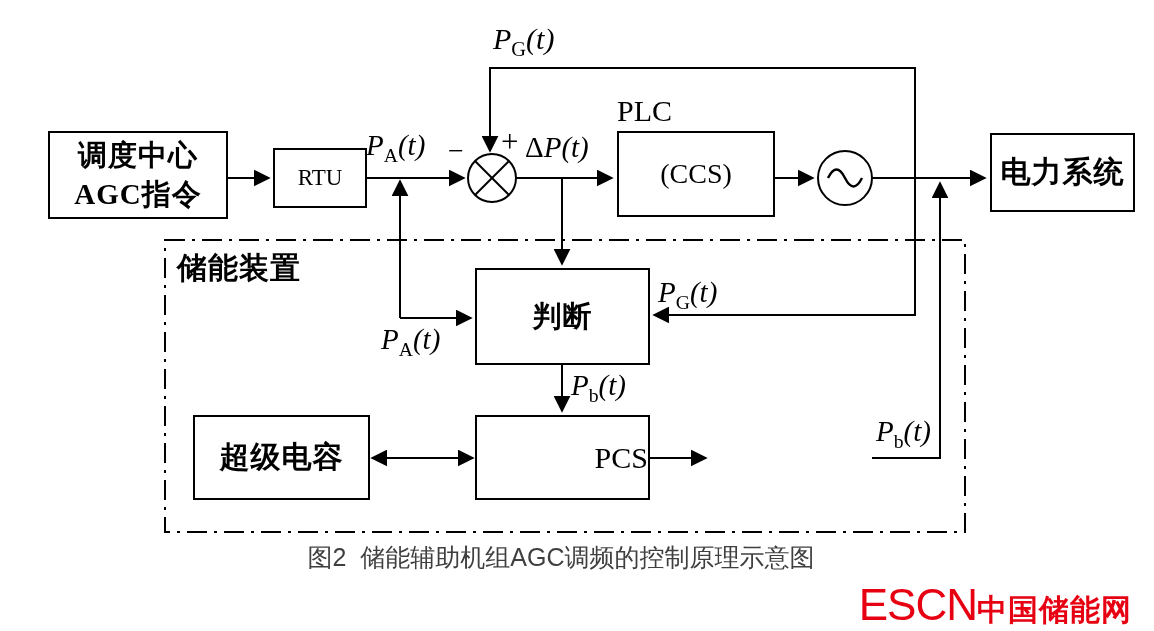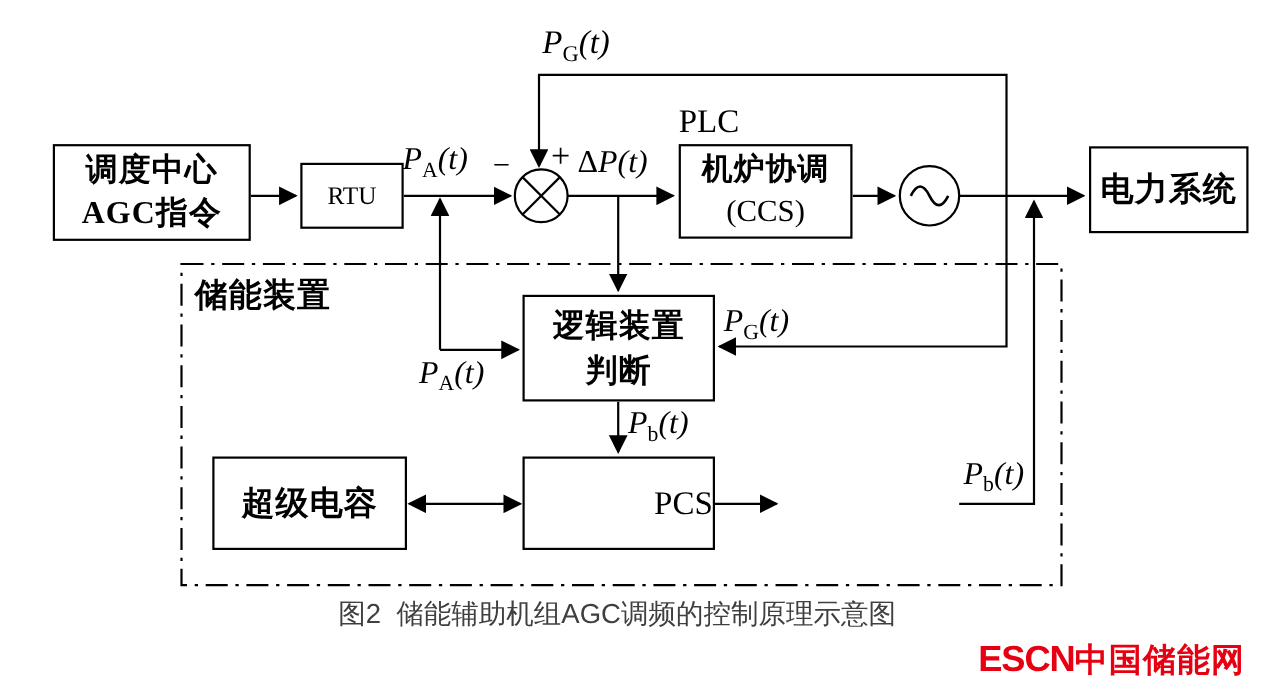--- a/index.html
+++ b/index.html
@@ -34,21 +34,21 @@
     position:absolute;left:16px;top:541px;width:1090px;text-align:center;
     font-size:25px;color:var(--caption_text);
     font-family:"Liberation Sans","DejaVu Sans",sans-serif;
     white-space:pre;
   }
   #logo{
     position:absolute;right:22px;top:580px;color:var(--logo_red);
     font-family:"Liberation Sans","DejaVu Sans",sans-serif;white-space:nowrap;
     display:flex;align-items:baseline;
   }
-  #logo .logo-latin{font-size:33px;font-weight:700;letter-spacing:-1px;}
+  #logo .logo-latin{font-size:44px;font-weight:400;letter-spacing:-1px;}
   #logo .logo-cjk{font-size:30px;font-weight:700;letter-spacing:1px;}
 </style>
 </head>
 <body>
 
 <div id="stage">
 
   <svg id="wires" width="1154" height="631" viewBox="0 0 1154 631">
     <defs>
       <marker id="ar" viewBox="0 0 10 10" refX="9" refY="5" markerWidth="8.5" markerHeight="8.5" orient="auto-start-reverse">
@@ -107,35 +107,33 @@
 
   <div class="box latin" style="left:273px;top:148px;width:94px;height:60px;font-size:23px;">
     <span class="bl">RTU</span>
   </div>
 
   <div class="freelabel latin" style="left:617px;top:94px;width:158px;font-size:30px;">
     <span>PLC</span>
   </div>
 
   <div class="box cjk" style="left:617px;top:131px;width:158px;height:86px;font-size:28px;line-height:38px;">
-    <span class="bl">机炉协调</span>
     <span class="bl latin" style="font-weight:400;">(CCS)</span>
   </div>
 
 
   <div class="box cjk" style="left:990px;top:133px;width:145px;height:79px;font-size:30px;">
     <span class="bl">电力系统</span>
   </div>
 
   <div class="freelabel cjk" style="left:177px;top:248px;font-size:30px;">
     <span>储能装置</span>
   </div>
 
   <div class="box cjk" style="left:475px;top:268px;width:175px;height:97px;font-size:29px;line-height:41px;">
-    <span class="bl">逻辑装置</span>
     <span class="bl">判断</span>
   </div>
 
   <div class="box cjk" style="left:193px;top:415px;width:177px;height:85px;font-size:30px;">
     <span class="bl">超级电容</span>
   </div>
 
   <div class="box latin" style="left:475px;top:415px;width:175px;height:85px;font-size:30px;align-items:flex-end;">
     <span class="bl">PCS</span>
   </div>

